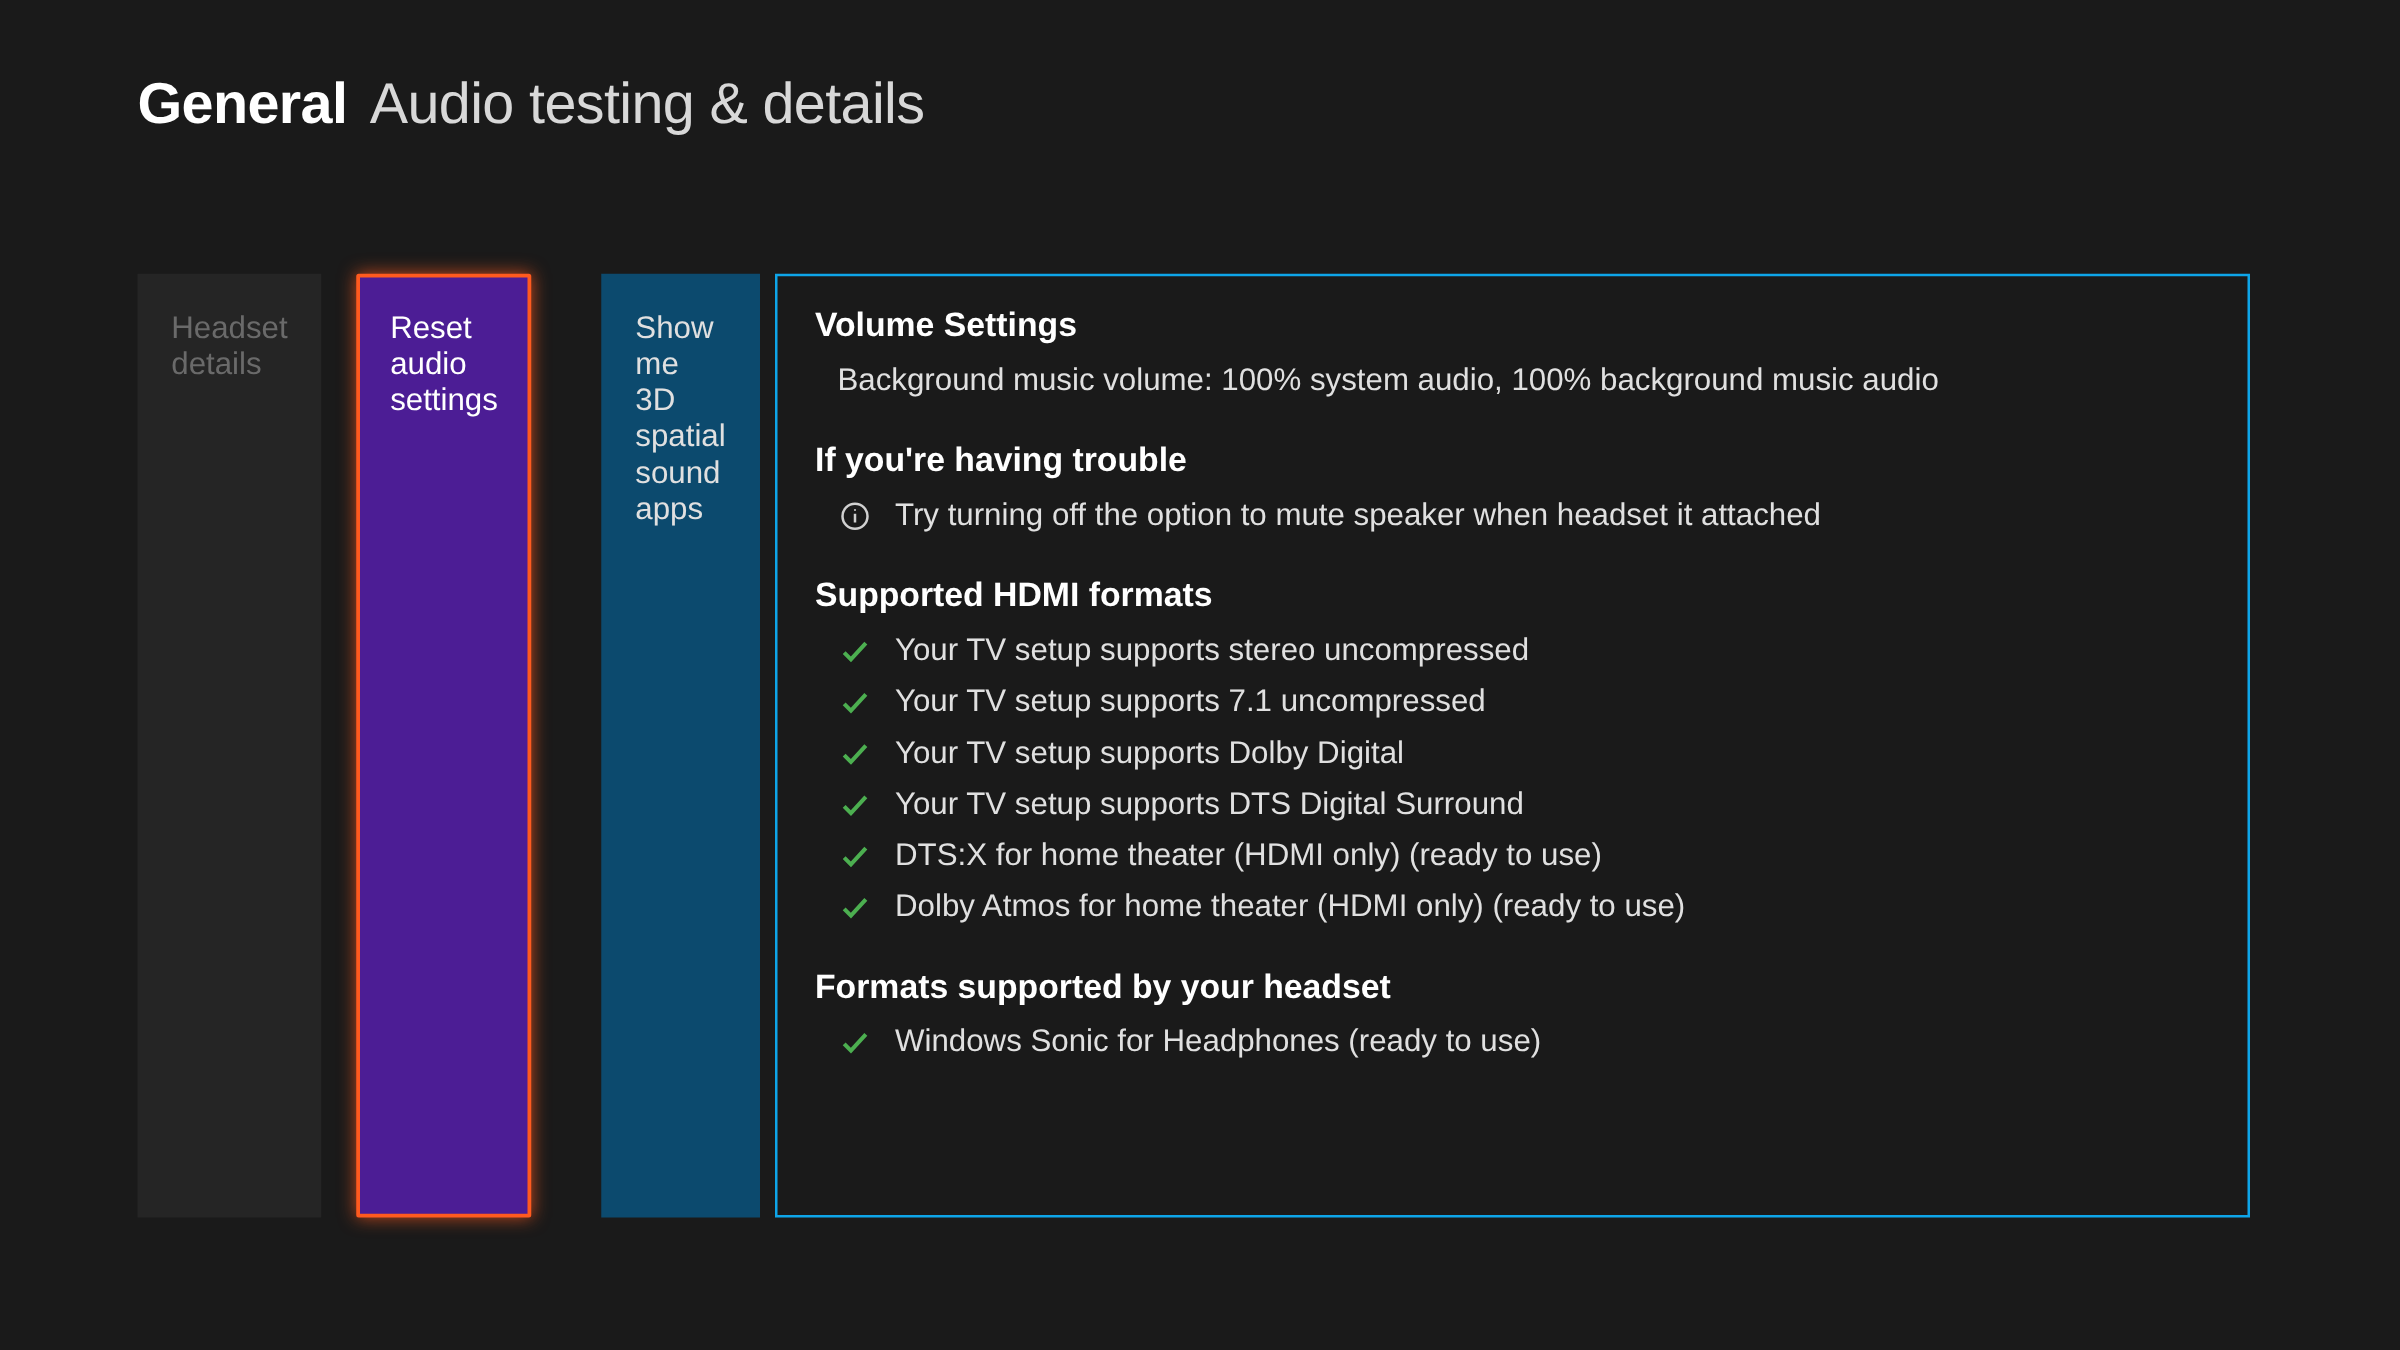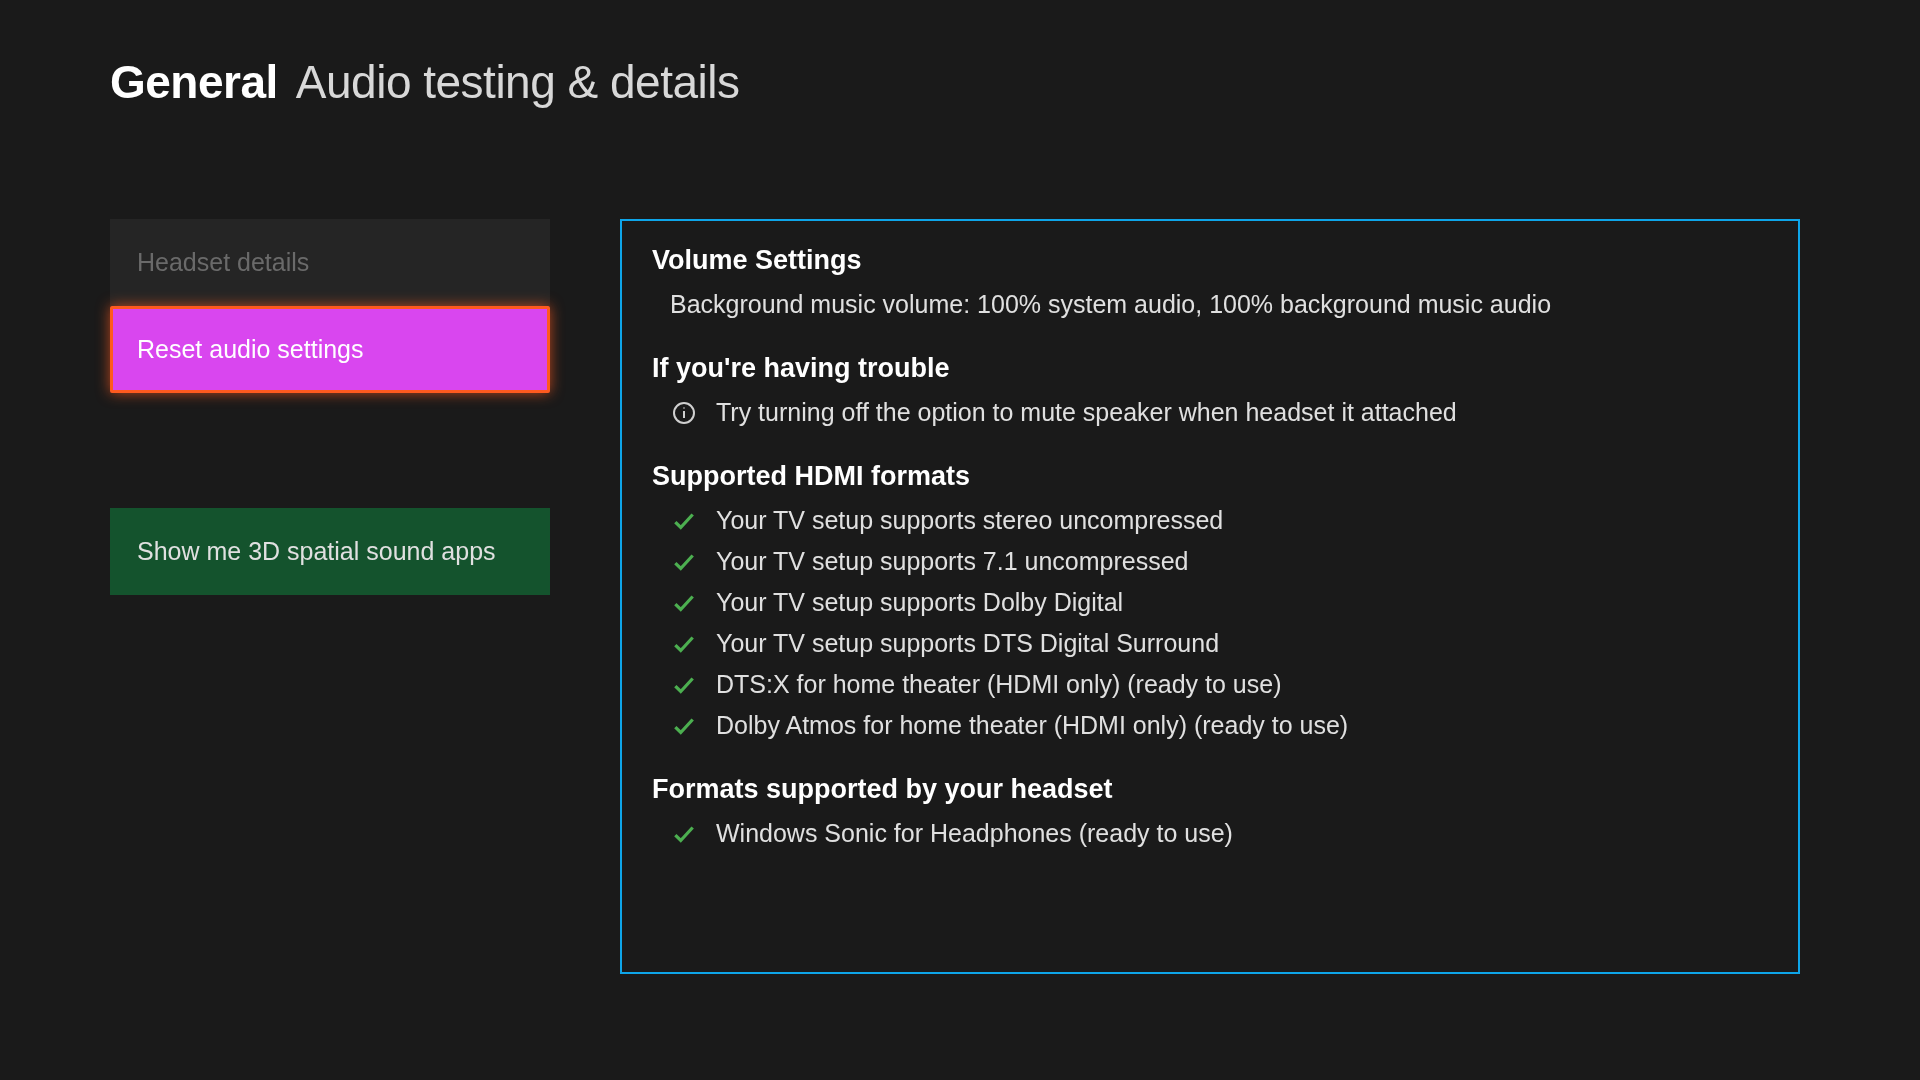--- a/index.html
+++ b/index.html
@@ -36,36 +36,37 @@
       letter-spacing: -0.5px;
     }
     .content {
       display: flex;
       padding: 110px 0 0 110px;
       gap: 70px;
     }
     .sidebar {
       width: 440px;
       display: flex;
-      flex-direction: column;
+      flex-direction: row;
+      gap: 28px;
     }
     .sidebar-item {
-      background: #14532d;
+      background: #0c4a6e;
       padding: 26px 24px;
       font-size: 25px;
       color: #e0e0e0;
       cursor: pointer;
       border: 3px solid transparent;
     }
     .sidebar-item.disabled {
       color: #6a6a6a;
       background: #252525;
     }
     .sidebar-item.selected {
-      background: #d946ef;
+      background: #4c1d95;
       border: 3px solid #ff5a1f;
       border-radius: 2px;
       box-shadow: 0 0 14px rgba(255, 90, 31, 0.7);
       color: #ffffff;
     }
     .sidebar-gap {
       height: 115px;
     }
     .details-panel {
       width: 1180px;

